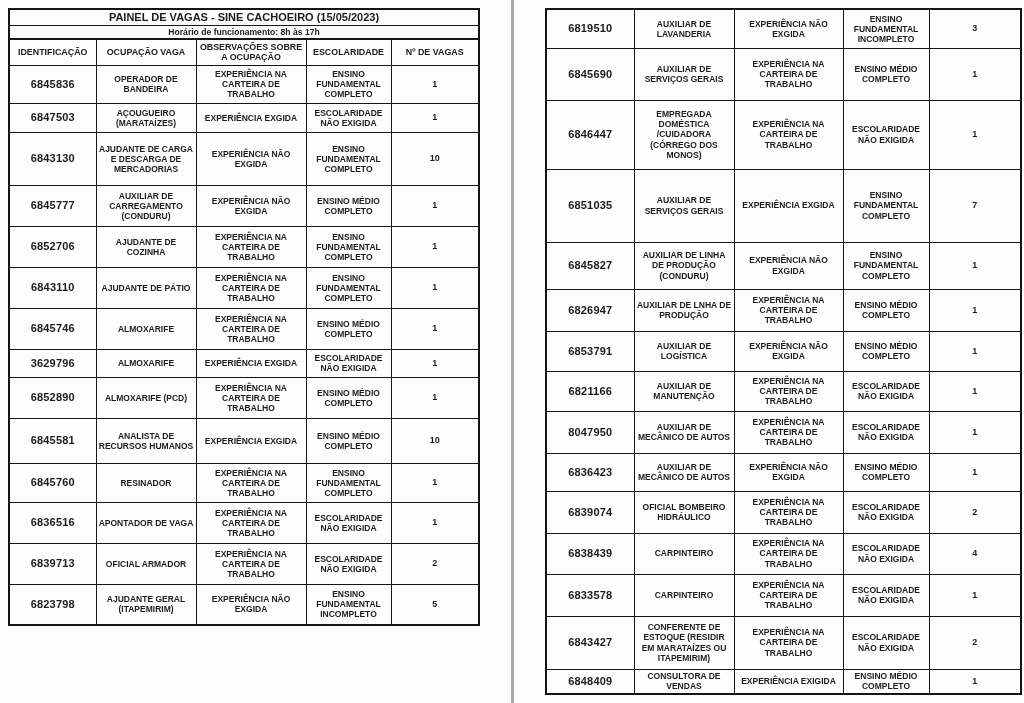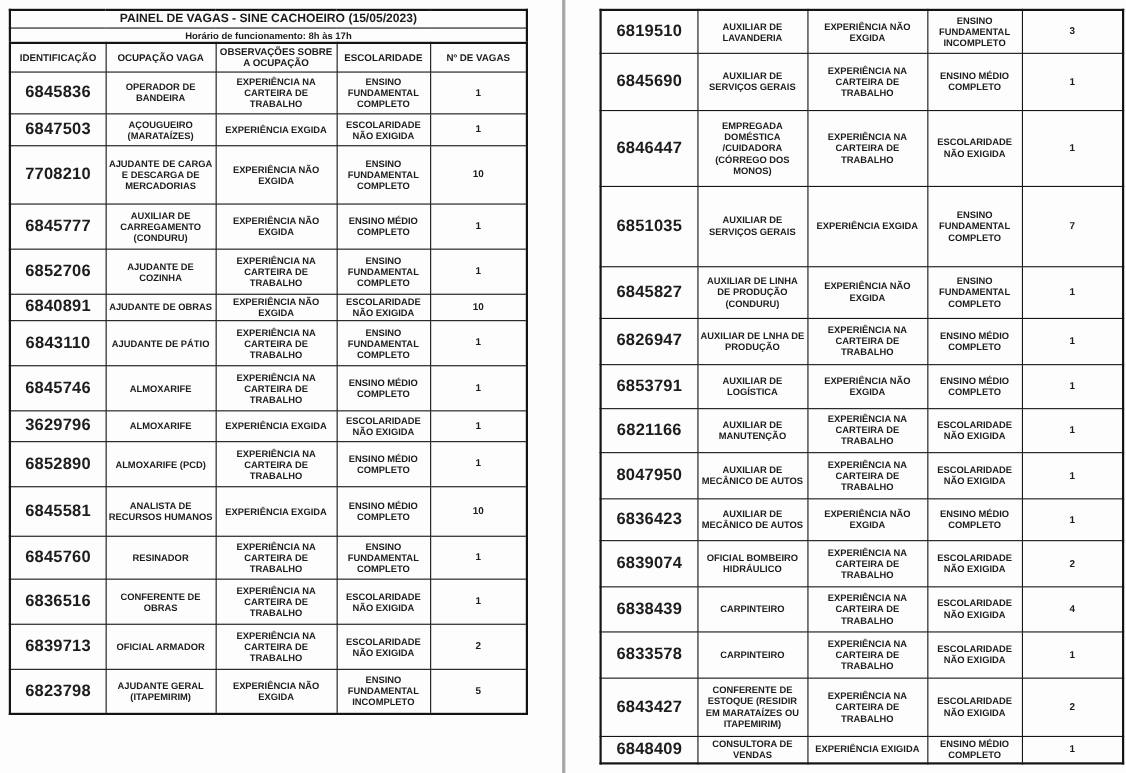--- a/index.html
+++ b/index.html
@@ -50,21 +50,21 @@
   }
   .row-subtitle td{
     font-size:8.6px;
     height:11px;
     border-bottom-width:2px;
   }
   .row-colheads th{
     font-size:8.9px;
     height:26px;
   }
-  td.cell-identificacao{font-size:15px;letter-spacing:0.2px;}
+  td.cell-identificacao{font-size:11px;letter-spacing:0.2px;}
   td.cell-vagas{font-size:9px;}
 </style>
 </head>
 <body>
 
 <div class="page-divider"></div>
 
 <div class="table-wrap left">
   <table>
     <colgroup>
@@ -98,46 +98,39 @@
           <td class="cell-vagas">1</td>
         </tr>
         <tr style="height: 29px;">
           <td class="cell-identificacao">6847503</td>
           <td class="cell-ocupacao">AÇOUGUEIRO (MARATAÍZES)</td>
           <td class="cell-observacoes">EXPERIÊNCIA EXGIDA</td>
           <td class="cell-escolaridade">ESCOLARIDADE NÃO EXIGIDA</td>
           <td class="cell-vagas">1</td>
         </tr>
         <tr style="height: 53px;">
-          <td class="cell-identificacao">7708210</td>
+          <td class="cell-identificacao">6843130</td>
           <td class="cell-ocupacao">AJUDANTE DE CARGA E DESCARGA DE MERCADORIAS</td>
           <td class="cell-observacoes">EXPERIÊNCIA NÃO EXGIDA</td>
           <td class="cell-escolaridade">ENSINO FUNDAMENTAL COMPLETO</td>
           <td class="cell-vagas">10</td>
         </tr>
         <tr style="height: 41px;">
           <td class="cell-identificacao">6845777</td>
           <td class="cell-ocupacao">AUXILIAR DE CARREGAMENTO (CONDURU)</td>
           <td class="cell-observacoes">EXPERIÊNCIA NÃO EXGIDA</td>
           <td class="cell-escolaridade">ENSINO MÉDIO COMPLETO</td>
           <td class="cell-vagas">1</td>
         </tr>
         <tr style="height: 41px;">
           <td class="cell-identificacao">6852706</td>
           <td class="cell-ocupacao">AJUDANTE DE COZINHA</td>
           <td class="cell-observacoes">EXPERIÊNCIA NA CARTEIRA DE TRABALHO</td>
           <td class="cell-escolaridade">ENSINO FUNDAMENTAL COMPLETO</td>
           <td class="cell-vagas">1</td>
-        </tr>
-        <tr style="height: 24px;">
-          <td class="cell-identificacao">6840891</td>
-          <td class="cell-ocupacao">AJUDANTE DE OBRAS</td>
-          <td class="cell-observacoes">EXPERIÊNCIA NÃO EXGIDA</td>
-          <td class="cell-escolaridade">ESCOLARIDADE NÃO EXIGIDA</td>
-          <td class="cell-vagas">10</td>
         </tr>
         <tr style="height: 41px;">
           <td class="cell-identificacao">6843110</td>
           <td class="cell-ocupacao">AJUDANTE DE PÁTIO</td>
           <td class="cell-observacoes">EXPERIÊNCIA NA CARTEIRA DE TRABALHO</td>
           <td class="cell-escolaridade">ENSINO FUNDAMENTAL COMPLETO</td>
           <td class="cell-vagas">1</td>
         </tr>
         <tr style="height: 41px;">
           <td class="cell-identificacao">6845746</td>
@@ -169,21 +162,21 @@
         </tr>
         <tr style="height: 39px;">
           <td class="cell-identificacao">6845760</td>
           <td class="cell-ocupacao">RESINADOR</td>
           <td class="cell-observacoes">EXPERIÊNCIA NA CARTEIRA DE TRABALHO</td>
           <td class="cell-escolaridade">ENSINO FUNDAMENTAL COMPLETO</td>
           <td class="cell-vagas">1</td>
         </tr>
         <tr style="height: 41px;">
           <td class="cell-identificacao">6836516</td>
-          <td class="cell-ocupacao">CONFERENTE DE OBRAS</td>
+          <td class="cell-ocupacao">APONTADOR DE VAGA</td>
           <td class="cell-observacoes">EXPERIÊNCIA NA CARTEIRA DE TRABALHO</td>
           <td class="cell-escolaridade">ESCOLARIDADE NÃO EXIGIDA</td>
           <td class="cell-vagas">1</td>
         </tr>
         <tr style="height: 41px;">
           <td class="cell-identificacao">6839713</td>
           <td class="cell-ocupacao">OFICIAL ARMADOR</td>
           <td class="cell-observacoes">EXPERIÊNCIA NA CARTEIRA DE TRABALHO</td>
           <td class="cell-escolaridade">ESCOLARIDADE NÃO EXIGIDA</td>
           <td class="cell-vagas">2</td>

